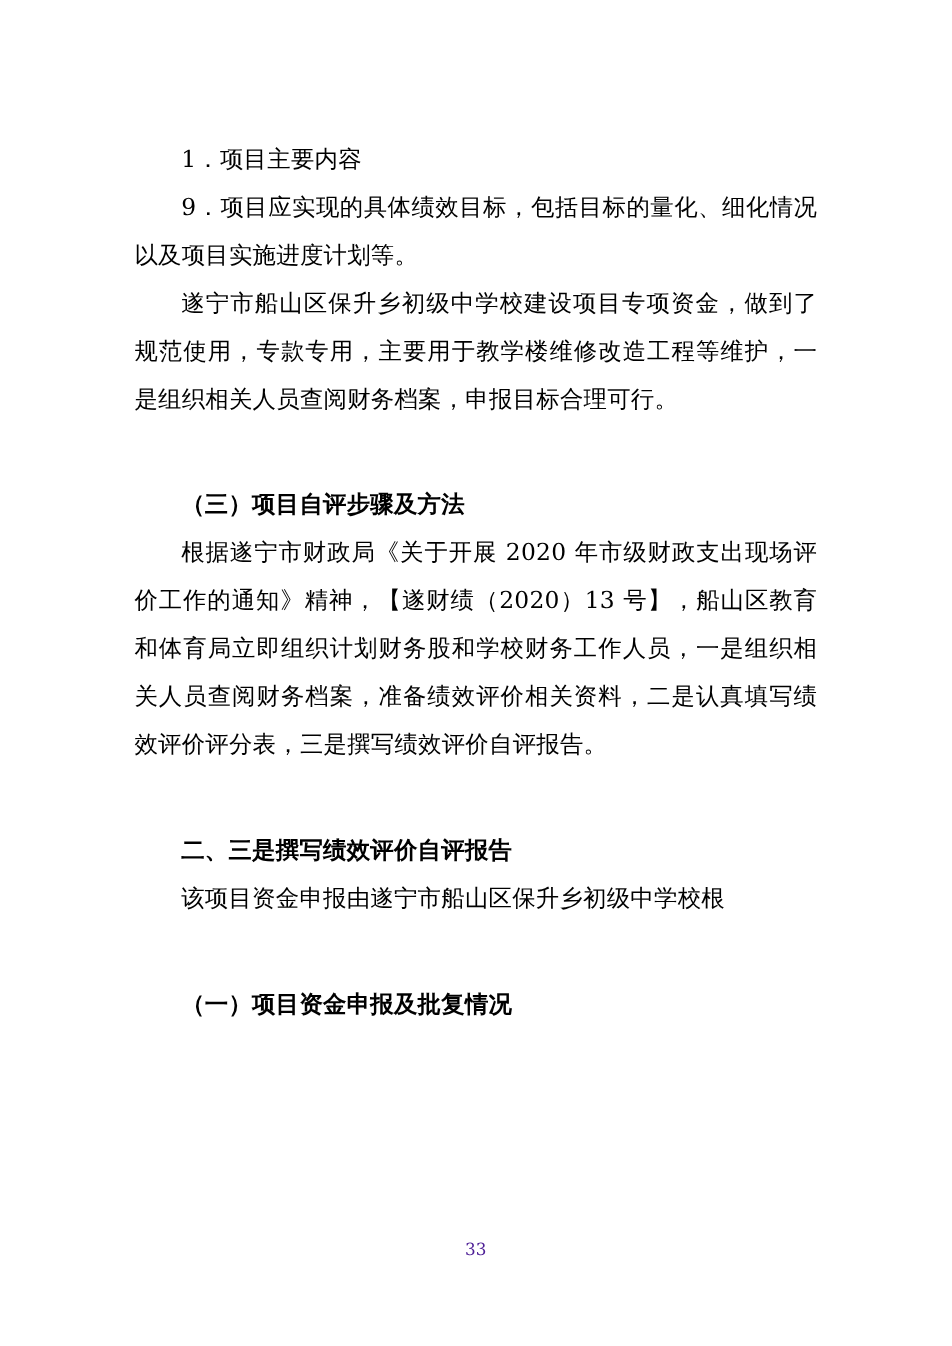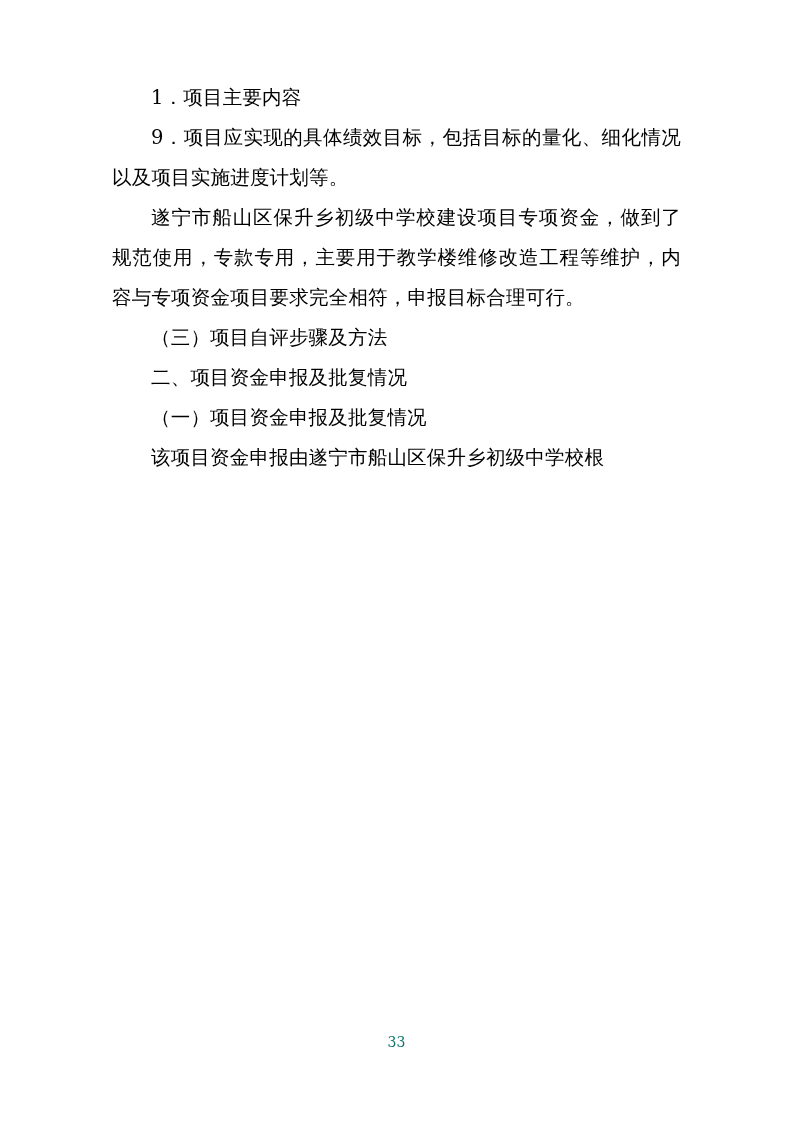--- a/index.html
+++ b/index.html
@@ -14,54 +14,56 @@
     color: #000000;
     position: relative;
     overflow: hidden;
   }
   .page {
     position: absolute;
     left: 0; top: 0;
     width: 793px;
     height: 1122px;
     box-sizing: border-box;
-    padding: 78px 112px 0 112px;
+    padding: 113px 112px 0 112px;
   }
   .doc-body {
     font-size: 19.5px;
     line-height: 40px;
     text-align: justify;
     text-justify: inter-ideograph;
     letter-spacing: 0.2px;
   }
   .para {
     margin: 0;
     text-indent: 2em;
   }
   .para.heading {
-    font-weight: normal;
+    font-weight: bold;
+    margin-top: 48px;
   }
   .page-number {
     position: absolute;
     left: 0;
     right: 0;
     bottom: 72px;
     text-align: center;
     font-size: 14px;
     font-family: "DejaVu Serif", "Liberation Serif", serif;
-    color: #0f766e;
+    color: #4c1d95;
   }
 </style>
 </head>
 <body>
 
 <div class="page">
   <div class="doc-body">
     <p class="para">1．项目主要内容</p>
     <p class="para">9．项目应实现的具体绩效目标，包括目标的量化、细化情况以及项目实施进度计划等。</p>
-    <p class="para">遂宁市船山区保升乡初级中学校建设项目专项资金，做到了规范使用，专款专用，主要用于教学楼维修改造工程等维护，内容与专项资金项目要求完全相符，申报目标合理可行。</p>
+    <p class="para">遂宁市船山区保升乡初级中学校建设项目专项资金，做到了规范使用，专款专用，主要用于教学楼维修改造工程等维护，一是组织相关人员查阅财务档案，申报目标合理可行。</p>
     <p class="para heading">（三）项目自评步骤及方法</p>
-    <p class="para heading">二、项目资金申报及批复情况</p>
+    <p class="para">根据遂宁市财政局《关于开展 2020 年市级财政支出现场评价工作的通知》精神，【遂财绩（2020）13 号】，船山区教育和体育局立即组织计划财务股和学校财务工作人员，一是组织相关人员查阅财务档案，准备绩效评价相关资料，二是认真填写绩效评价评分表，三是撰写绩效评价自评报告。</p>
+    <p class="para heading">二、三是撰写绩效评价自评报告</p>
+    <p class="para">该项目资金申报由遂宁市船山区保升乡初级中学校根</p>
     <p class="para heading">（一）项目资金申报及批复情况</p>
-    <p class="para">该项目资金申报由遂宁市船山区保升乡初级中学校根</p>
   </div>
   <div class="page-number">33</div>
 </div>
 
 </body></html>

